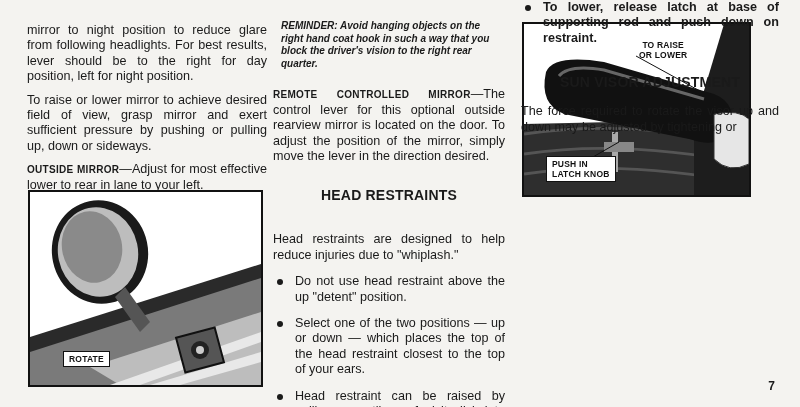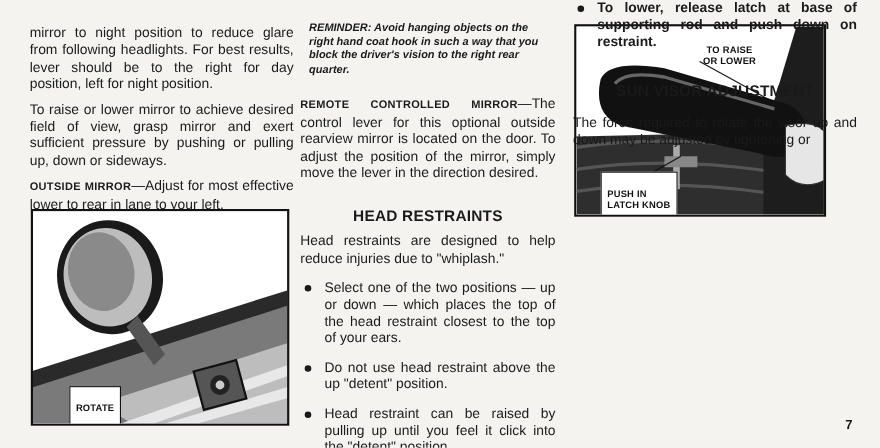--- a/index.html
+++ b/index.html
@@ -21,21 +21,21 @@
   .run-head { font-weight: bold; letter-spacing: 0.3px; font-size: 10px; }
   .reminder {
     font-style: italic; font-weight: bold; font-size: 10px; line-height: 12.6px;
     margin-top: 20px; padding-left: 8px; text-align: left;
   }
   .c2p1 { margin-top: 17px; }
   .section-title {
     font-weight: bold; font-size: 14px; text-align: center;
     margin: 23px 0 0 0; letter-spacing: 0.2px;
   }
-  .c2intro { margin-top: 8px; }
+  .c2intro { margin-top: 29px; }
   ul.bullets { list-style: none; margin: 0; padding: 0; }
   ul.bullets li { position: relative; padding-left: 22px; margin-top: 11px;
     font-size: 12.6px; line-height: 15.4px; text-align: justify; }
   ul.bullets li .bullet {
     position: absolute; left: 4px; top: 5px; width: 6px; height: 6px;
     border-radius: 50%; background: #1a1a1a;
   }
   .c2list { margin-top: 4px; }
   .c3list { margin-top: 198px; }
   .c3list li:first-child { margin-top: 0; font-weight: bold; }
@@ -44,21 +44,21 @@
   .page-number { position: absolute; right: 25px; bottom: 14px; font-size: 12px; font-weight: bold; }
 
   
   .photo { position: absolute; background: #fff; border: 2px solid #111; overflow: hidden; }
   .photo-mirror { left: 28px; top: 190px; width: 231px; height: 193px; background: #ffffff; }
   .photo-headrest { left: 522px; top: 22px; width: 225px; height: 171px; background: #ffffff; }
   .photo-label {
     position: absolute; font-weight: bold; font-size: 8.5px; line-height: 10px;
     text-align: center; color: #111; letter-spacing: 0.2px;
   }
-  .label-box { background: #fff; border: 1px solid #111; padding: 14px 5px; }
+  .label-box { background: #fff; border: 1px solid #111; padding: 2px 5px; }
 </style>
 </head>
 <body>
 
 <div class="col col1">
   <p class="c1p1">mirror to night position to reduce glare from following headlights. For best results, lever should be to the right for day position, left for night position.</p>
   <p class="c1p2">To raise or lower mirror to achieve desired field of view, grasp mirror and exert sufficient pressure by pushing or pulling up, down or sideways.</p>
   <p class="c1p3"><span class="run-head">OUTSIDE MIRROR</span><span>—Adjust for most effective lower to rear in lane to your left.</span></p>
 </div>
 
@@ -85,22 +85,22 @@
   </svg>
   <div class="photo-label label-box" style="left:33px; top:159px;">ROTATE</div>
 </div>
 
 <div class="col col2">
   <p class="reminder">REMINDER: Avoid hanging objects on the right hand coat hook in such a way that you block the driver's vision to the right rear quarter.</p>
   <p class="c2p1"><span class="run-head">REMOTE CONTROLLED MIRROR</span><span>—The control lever for this optional outside rearview mirror is located on the door. To adjust the position of the mirror, simply move the lever in the direction desired.</span></p>
   <h2 class="section-title">HEAD RESTRAINTS</h2>
   <p class="c2intro">Head restraints are designed to help reduce injuries due to "whiplash."</p>
   <ul class="bullets c2list">
+    <li><span class="bullet"></span><span>Do not use head restraint above the up "detent" position.</span></li>
     <li><span class="bullet"></span><span>Select one of the two positions — up or down — which places the top of the head restraint closest to the top of your ears.</span></li>
-    <li><span class="bullet"></span><span>Do not use head restraint above the up "detent" position.</span></li>
     <li><span class="bullet"></span><span>Head restraint can be raised by pulling up until you feel it click into the "detent" position.</span></li>
   </ul>
 </div>
 
 <div class="photo photo-headrest">
   <svg width="225" height="171" viewBox="0 0 225 171">
     <rect x="0" y="0" width="225" height="171" fill="#ffffff"></rect>
 
     <path d="M0 100 L225 95 L225 171 L0 171 Z" fill="#2e2e2e"></path>
     <path d="M0 110 Q100 95 225 120" stroke="#555" stroke-width="3" fill="none"></path>

